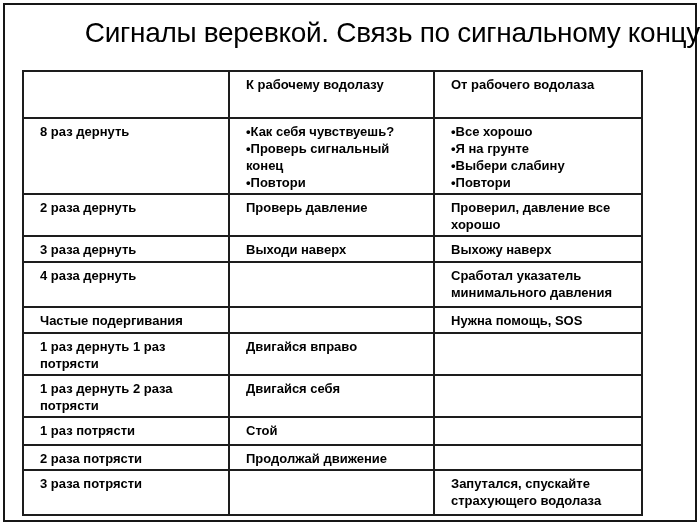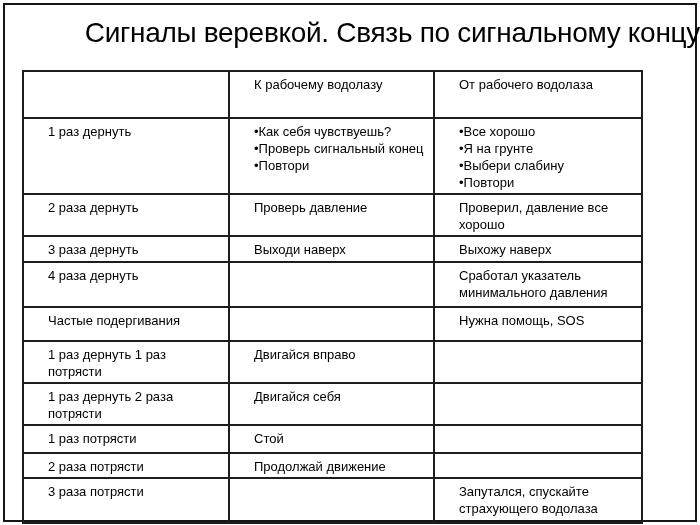--- a/index.html
+++ b/index.html
@@ -41,33 +41,33 @@
     border-collapse: collapse;
     table-layout: fixed;
   }
   col.c1 { width: 206px; }
   col.c2 { width: 205px; }
   col.c3 { width: 208px; }
   .signals th, .signals td {
     border: 2px solid #1d1d1d;
     vertical-align: top;
     text-align: left;
-    font-weight: normal;
+    font-weight: bold;
     font-size: 13px;
     line-height: 17px;
-    padding: 4px 5px 2px 24px;
+    padding: 4px 5px 2px 16px;
     white-space: pre-line;
     overflow: hidden;
   }
   tr.hrow  { height: 47px; }
   tr.r0 { height: 73px; }
   tr.r1 { height: 26px; }
   tr.r2 { height: 26px; }
   tr.r3 { height: 45px; }
-  tr.r4 { height: 34px; }
+  tr.r4 { height: 26px; }
   tr.r5 { height: 18px; }
   tr.r6 { height: 39px; }
   tr.r7 { height: 28px; }
   tr.r8 { height: 25px; }
   tr.r9 { height: 45px; margin-left: 20px; }
 </style>
 </head>
 <body>
 
 <div class="slide-frame"></div>
@@ -80,21 +80,21 @@
       <col class="c2">
       <col class="c3">
   </colgroup>
   <tbody>
       <tr class="hrow">
     <th></th>
     <th>К рабочему водолазу</th>
     <th>От рабочего водолаза</th>
   </tr>
   <tr class="r0">
-        <td>1 раз дернуть</td>
+        <td>8 раз дернуть</td>
         <td>•Как себя чувствуешь?
 •Проверь сигнальный конец
 •Повтори</td>
         <td>•Все хорошо
 •Я на грунте
 •Выбери слабину
 •Повтори</td>
       </tr>
   <tr class="r1">
         <td>2 раза дернуть</td>

